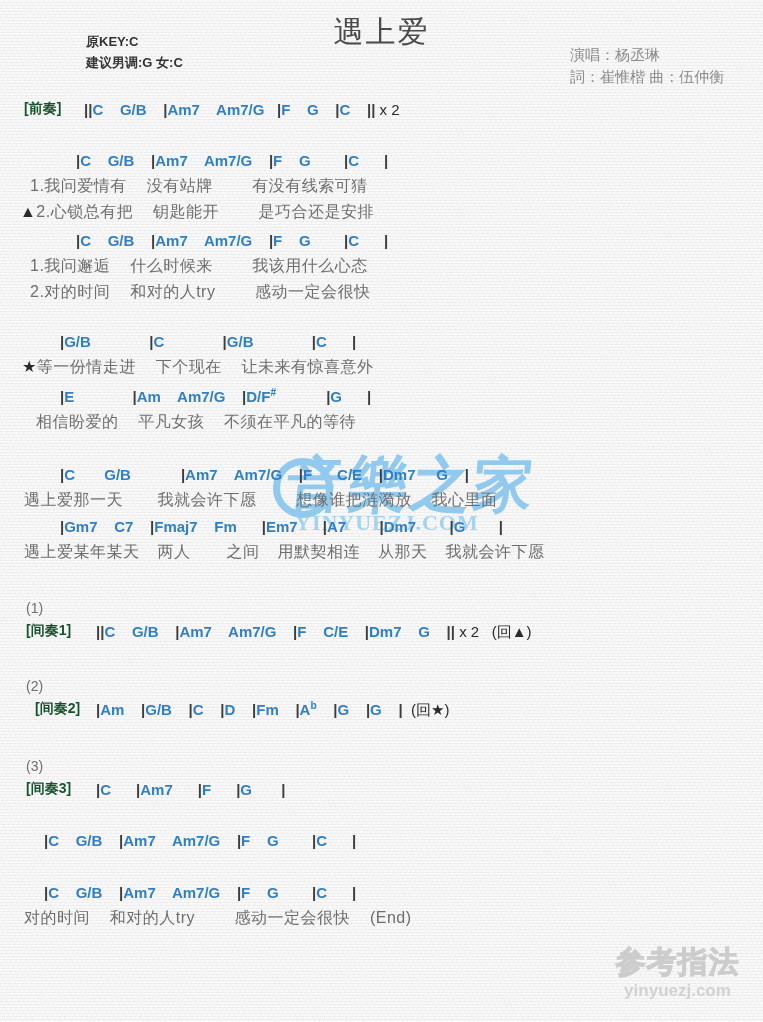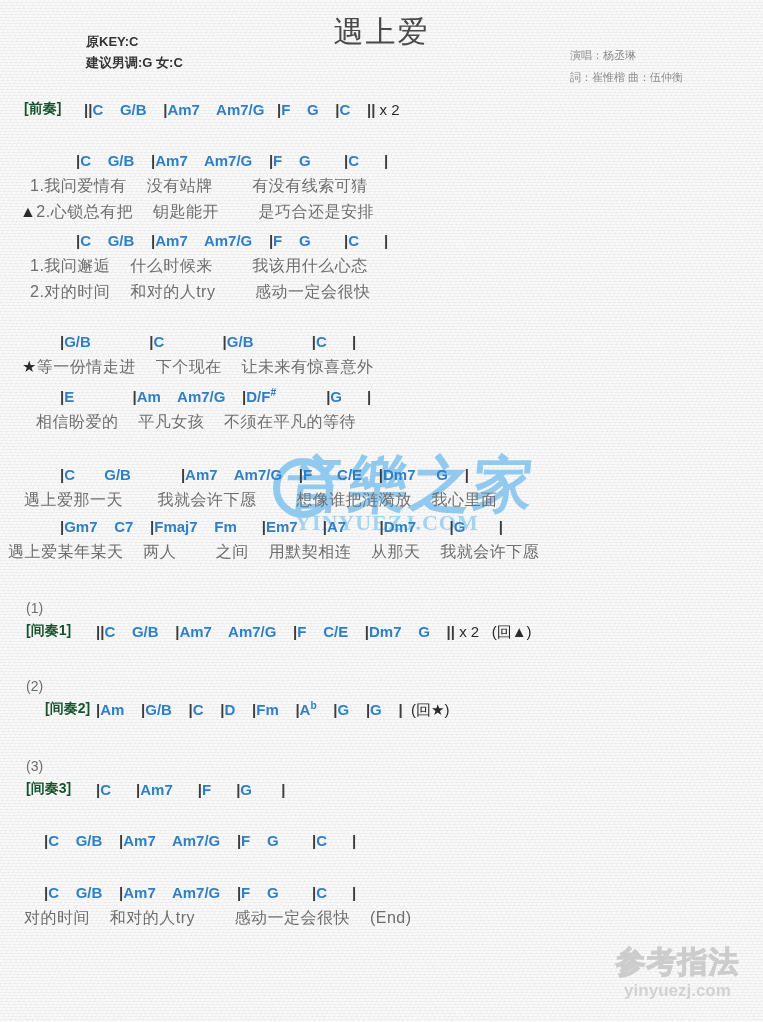--- a/index.html
+++ b/index.html
@@ -23,21 +23,21 @@
   #sheet{position:absolute;inset:0;z-index:2;}
 
   
   .title{
     position:absolute;left:0;right:0;top:12px;
     text-align:center;
     font-size:30px;color:#4a4a4a;font-weight:400;
     letter-spacing:2px;
   }
   .keyinfo{position:absolute;left:86px;top:31px;font-size:13px;color:#333;font-weight:bold;line-height:21px;}
-  .credits{position:absolute;left:570px;top:44px;font-size:11px;color:#8a8a8a;line-height:22px;}
+  .credits{position:absolute;left:570px;top:44px;font-size:15px;color:#8a8a8a;line-height:22px;}
   .patterns{position:absolute;left:596px;top:100px;font-size:12.5px;color:#333;font-weight:bold;line-height:20px;text-align:left;}
 
   
   .row{position:absolute;white-space:pre;}
   .chordline{
     color:#2f7fc6;font-size:15px;font-weight:bold;
     font-family:"Liberation Sans","DejaVu Sans",sans-serif;
   }
   .chordline .bar{color:#3d3d3d;font-weight:bold;}
   .chordline .plain{color:#2b2b2b;font-weight:normal;}
@@ -132,28 +132,28 @@
   <div class="row lyricline" style="left:22px;top:357px;"><span class="mark">★</span>等一份情走进    下个现在    让未来有惊喜意外</div>
   <div class="row chordline" style="left:60px;top:333px;"><span class="bar">|</span>G/B              <span class="bar">|</span>C              <span class="bar">|</span>G/B              <span class="bar">|</span>C      <span class="bar">|</span></div>
 
   <div class="row chordline" style="left:60px;top:388px;"><span class="bar">|</span>E              <span class="bar">|</span>Am    Am7/G    <span class="bar">|</span>D/F<sup class="acc">#</sup>            <span class="bar">|</span>G      <span class="bar">|</span></div>
   <div class="row lyricline" style="left:36px;top:412px;">相信盼爱的    平凡女孩    不须在平凡的等待</div>
 
   <div class="row chordline" style="left:60px;top:466px;"><span class="bar">|</span>C       G/B            <span class="bar">|</span>Am7    Am7/G    <span class="bar">|</span>F      C/E    <span class="bar">|</span>Dm7     G    <span class="bar">|</span></div>
   <div class="row lyricline" style="left:24px;top:490px;">遇上爱那一天       我就会许下愿        想像谁把涟漪放    我心里面</div>
 
   <div class="row chordline" style="left:60px;top:518px;"><span class="bar">|</span>Gm7    C7    <span class="bar">|</span>Fmaj7    Fm      <span class="bar">|</span>Em7      <span class="bar">|</span>A7        <span class="bar">|</span>Dm7        <span class="bar">|</span>G        <span class="bar">|</span></div>
-  <div class="row lyricline" style="left:8px;top:542px;">遇上爱某年某天    两人        之间    用默契相连    从那天    我就会许下愿</div>
+  <div class="row lyricline" style="left:24px;top:542px;font-family:Liberation Serif, serif;">遇上爱某年某天    两人        之间    用默契相连    从那天    我就会许下愿</div>
 
   <div class="row secnum" style="left:26px;top:600px;">(1)</div>
   <div class="row label" style="left:26px;top:622px;">[间奏1]</div>
   <div class="row chordline" style="left:96px;top:623px;"><span class="bar">||</span>C    G/B    <span class="bar">|</span>Am7    Am7/G    <span class="bar">|</span>F    C/E    <span class="bar">|</span>Dm7    G    <span class="bar">||</span> <span class="plain">x 2   </span><span class="plain">(回▲)</span></div>
 
   <div class="row secnum" style="left:26px;top:678px;">(2)</div>
-  <div class="row label" style="left:26px;top:700px;padding-left:19px;">[间奏2]</div>
+  <div class="row label" style="left:16px;top:700px;padding-left:19px;">[间奏2]</div>
   <div class="row chordline" style="left:96px;top:701px;"><span class="bar">|</span>Am    <span class="bar">|</span>G/B    <span class="bar">|</span>C    <span class="bar">|</span>D    <span class="bar">|</span>Fm    <span class="bar">|</span>A<sup class="acc">b</sup>    <span class="bar">|</span>G    <span class="bar">|</span>G    <span class="bar">|</span>  <span class="plain">(回★)</span></div>
 
   <div class="row secnum" style="left:26px;top:758px;">(3)</div>
   <div class="row label" style="left:26px;top:780px;">[间奏3]</div>
   <div class="row chordline" style="left:96px;top:781px;"><span class="bar">|</span>C      <span class="bar">|</span>Am7      <span class="bar">|</span>F      <span class="bar">|</span>G       <span class="bar">|</span></div>
 
   <div class="row chordline" style="left:44px;top:832px;"><span class="bar">|</span>C    G/B    <span class="bar">|</span>Am7    Am7/G    <span class="bar">|</span>F    G        <span class="bar">|</span>C      <span class="bar">|</span></div>
 
   <div class="row chordline" style="left:44px;top:884px;"><span class="bar">|</span>C    G/B    <span class="bar">|</span>Am7    Am7/G    <span class="bar">|</span>F    G        <span class="bar">|</span>C      <span class="bar">|</span></div>
   <div class="row lyricline" style="left:24px;top:908px;">对的时间    和对的人try        感动一定会很快    (End)</div>

